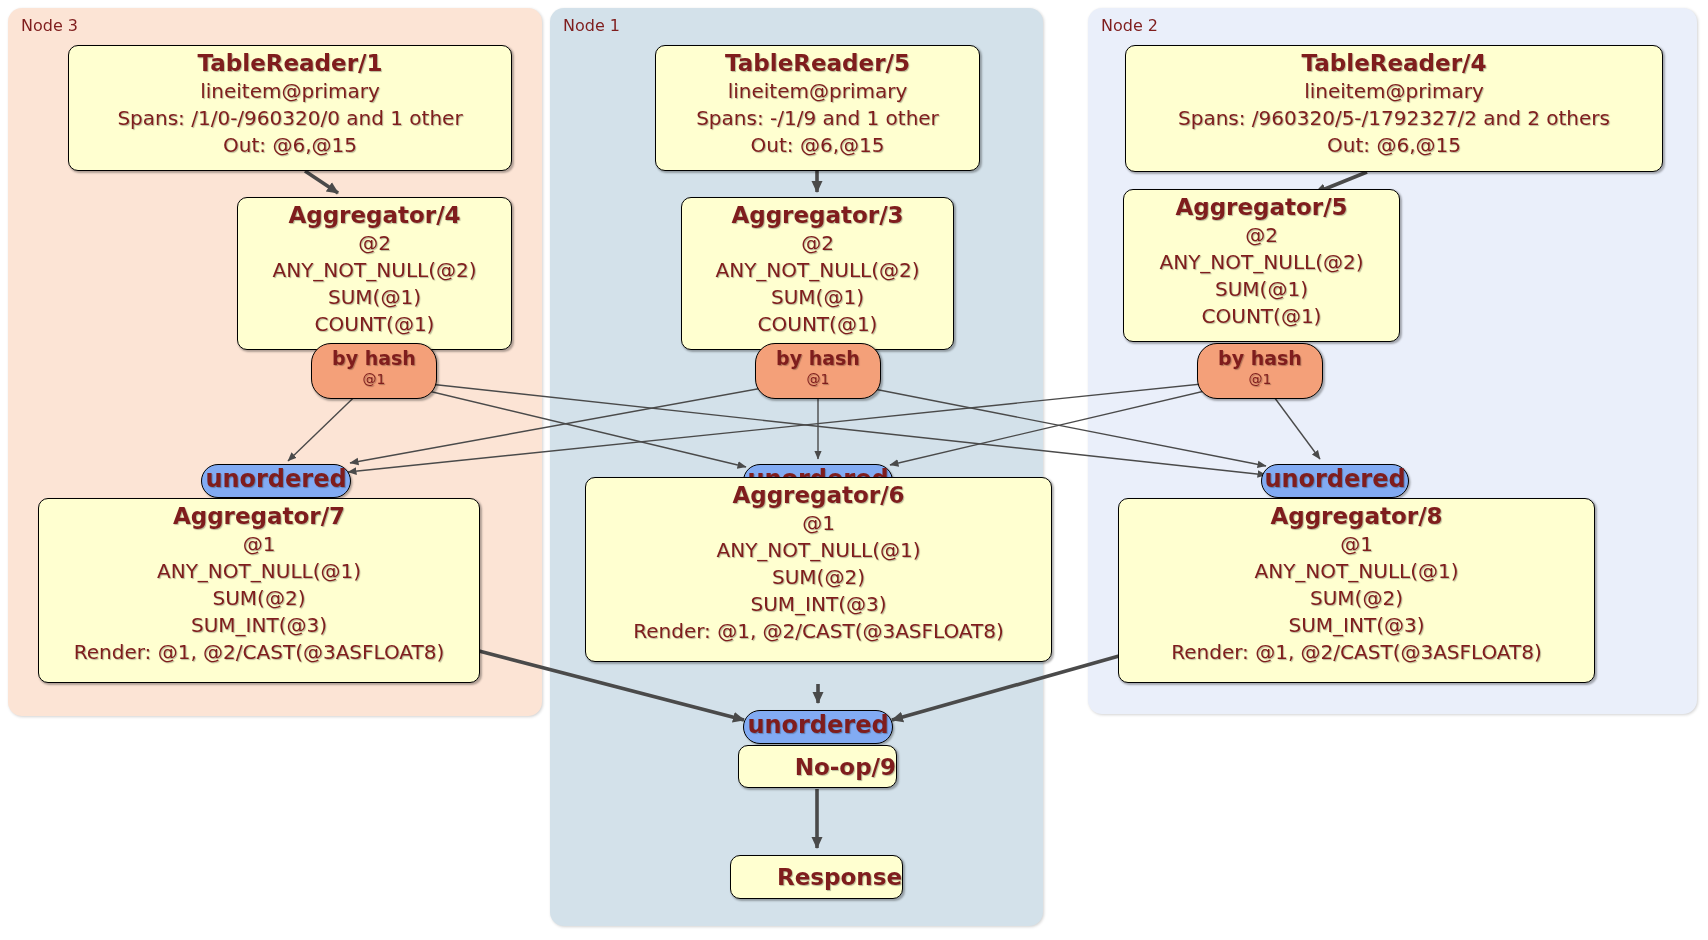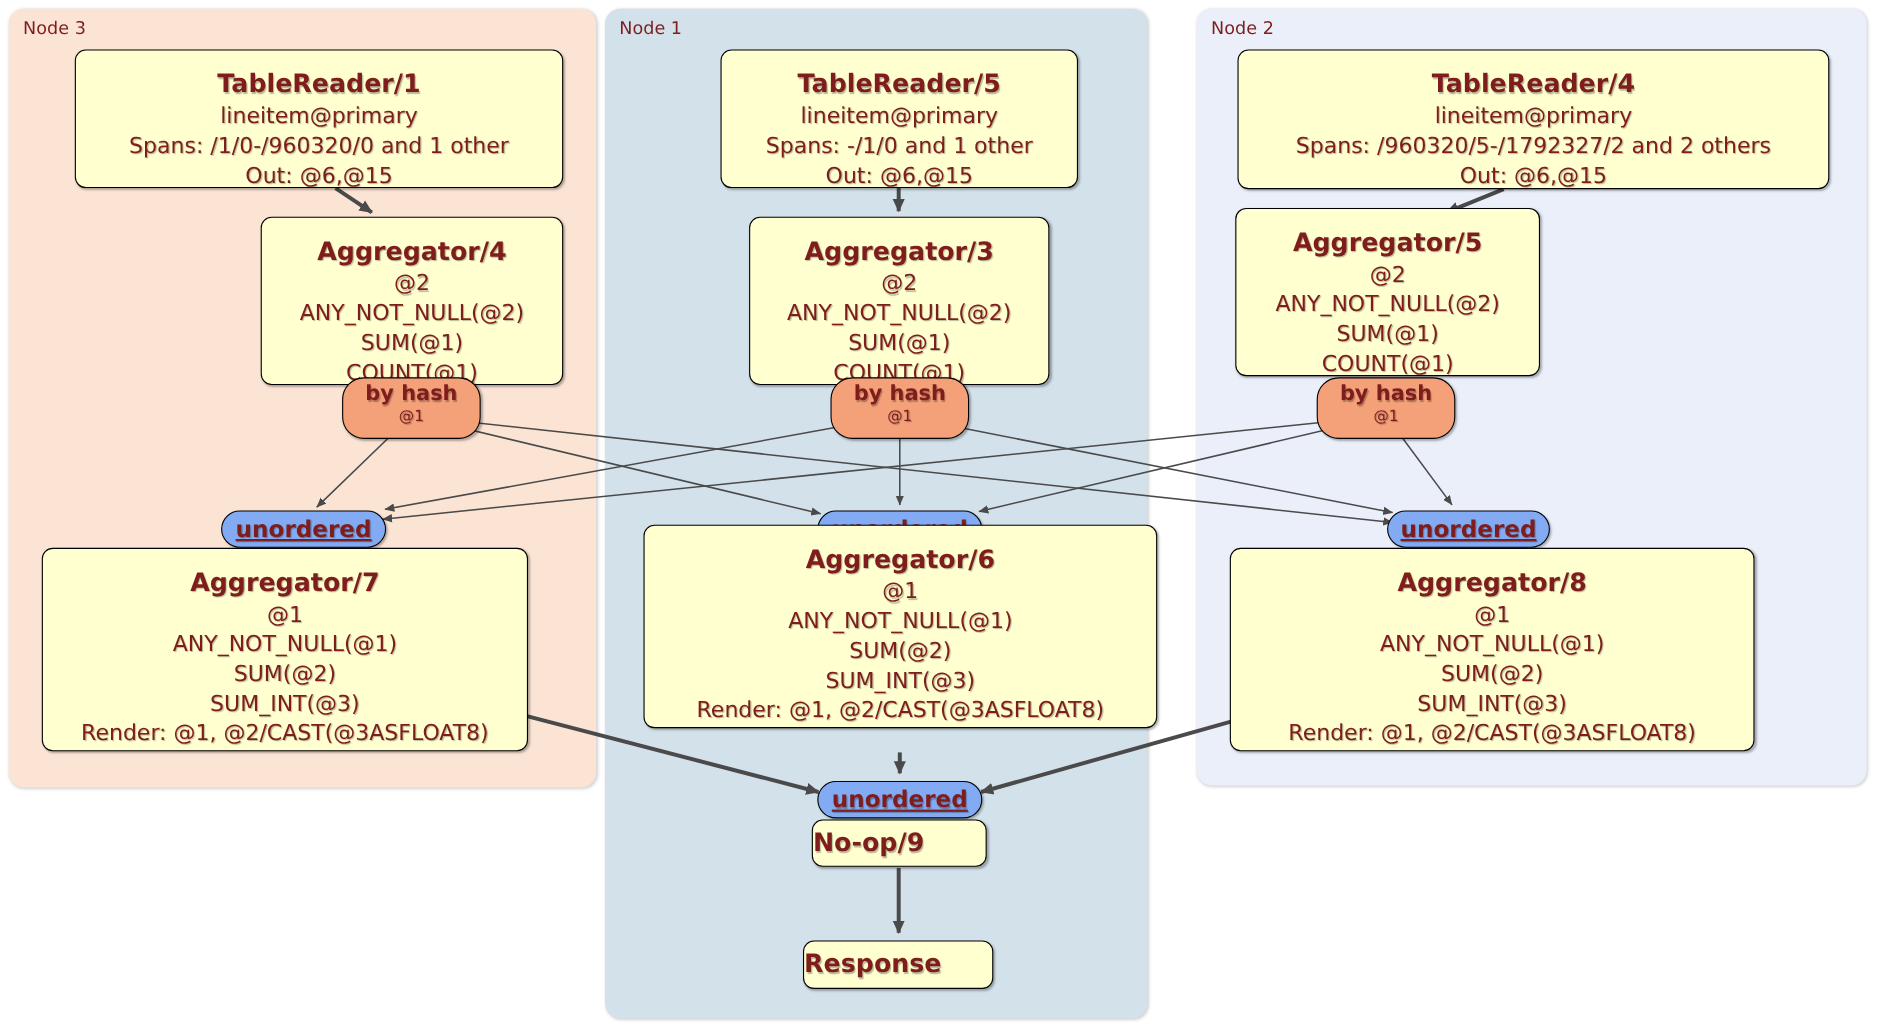--- a/index.html
+++ b/index.html
@@ -12,40 +12,40 @@
     box-shadow:1px 1px 3px rgba(0,0,0,0.18);
   }
   .region-label{position:absolute;top:8px;left:13px;font-size:16px;}
   #edges{position:absolute;left:0;top:0;z-index:1;}
   line.thin{stroke:var(--edge);stroke-width:1.4;}
   line.thick{stroke:var(--edge);stroke-width:3.6;}
   marker path{fill:var(--edge);}
   .nodebox{
     position:absolute;z-index:2;background:var(--node-fill);
     border:1.7px solid #000;border-radius:10px;text-align:center;
-    box-sizing:border-box;padding-top:16px;
+    box-sizing:border-box;padding-top:2px;
     box-shadow:1.5px 1.5px 2px rgba(0,0,0,0.30);
     text-shadow:1px 1px 1px rgba(0,0,0,0.28);
   }
   .ntitle{font-size:23px;font-weight:bold;line-height:30px;}
   .nline{font-size:20px;line-height:27px;}
-  .nodebox.small{display:flex;align-items:center;justify-content:flex-start;padding-top:0;}
+  .nodebox.small{display:flex;align-items:center;justify-content:flex-end;padding-top:0;}
   .nodebox.small .ntitle{line-height:normal;}
   .pill{
     position:absolute;z-index:2;border:1.8px solid #000;text-align:center;
     box-sizing:border-box;text-shadow:1px 1px 1px rgba(0,0,0,0.28);
     box-shadow:1.5px 1.5px 2px rgba(0,0,0,0.30);
   }
   .router{background:var(--router-fill);border-radius:20px;padding-top:2px;}
   .router-label{font-size:19px;font-weight:bold;line-height:25px;}
   .router-sub{font-size:14px;line-height:17px;}
   .stream{
     background:var(--stream-fill);border-radius:17px;
-    display:flex;align-items:center;justify-content:center;
-    font-size:21px;font-weight:bold;text-decoration:underline;
+    display:flex;justify-content:center;
+    font-size:24px;font-weight:bold;
   }
 </style>
 </head>
 <body>
 
 <div id="canvas">
 
   <div class="region" style="left:8px;top:8px;width:534px;height:708px;background:var(--region-node3);">
     <div class="region-label">Node 3</div>
   </div>
@@ -89,21 +89,21 @@
 
   <div class="nodebox" style="left:68px;top:45px;width:444px;height:126px">
     <div class="ntitle">TableReader/1</div>
     <div class="nline">lineitem@primary</div>
     <div class="nline">Spans: /1/0-/960320/0 and 1 other</div>
     <div class="nline">Out: @6,@15</div>
   </div>
   <div class="nodebox" style="left:655px;top:45px;width:325px;height:126px">
     <div class="ntitle">TableReader/5</div>
     <div class="nline">lineitem@primary</div>
-    <div class="nline">Spans: -/1/0 and 1 other</div>
+    <div class="nline">Spans: -/1/9 and 1 other</div>
     <div class="nline">Out: @6,@15</div>
   </div>
   <div class="nodebox" style="left:1125px;top:45px;width:538px;height:127px">
     <div class="ntitle">TableReader/4</div>
     <div class="nline">lineitem@primary</div>
     <div class="nline">Spans: /960320/5-/1792327/2 and 2 others</div>
     <div class="nline">Out: @6,@15</div>
   </div>
 
   <div class="nodebox" style="left:237px;top:197px;width:275px;height:153px">

